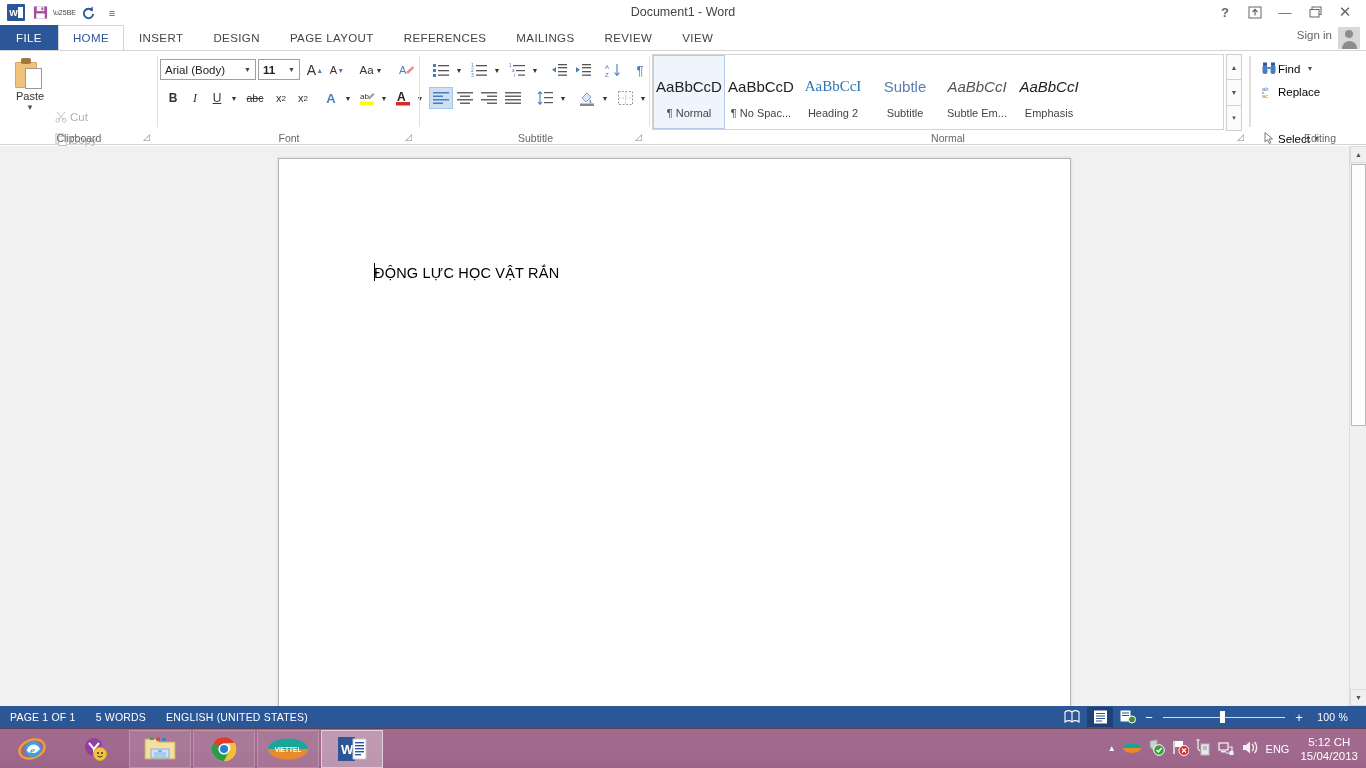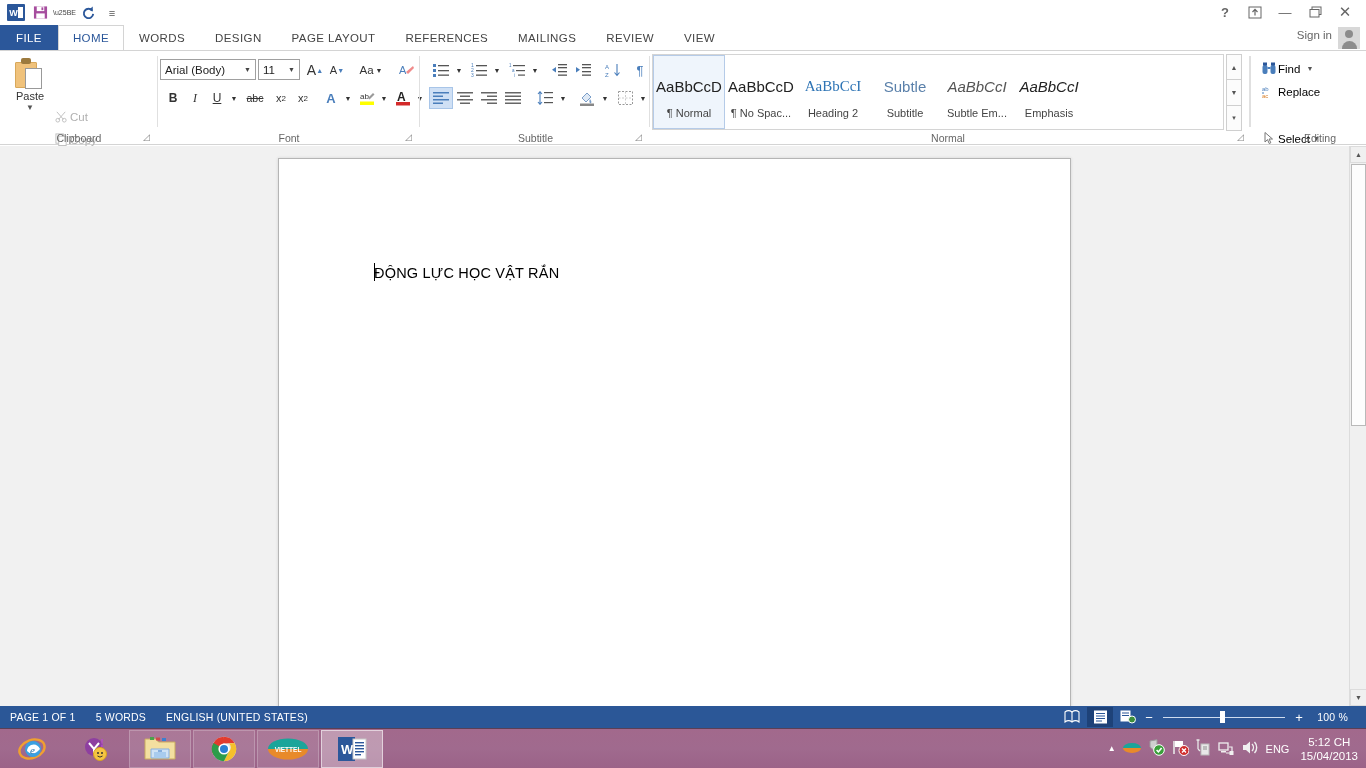--- a/index.html
+++ b/index.html
@@ -288,20 +288,21 @@
       </div>
       <div class="qat-btn">
         <svg width="15" height="15" viewBox="0 0 16 16" aria-hidden="true">
           <path d="M12 6 A5 5 0 1 0 13 9.5" stroke="#2b579a" stroke-width="2" fill="none"></path>
           <path d="M12.5 1.5 L12.5 6.8 L8.5 5" fill="#2b579a"></path>
         </svg>
       </div>
       <div class="qat-btn" style="font-size:11px;color:#555;">≡</div>
     </div>
 
+    <div class="doc-title">Document1 - Word</div>
 
     <div class="win-controls">
       <div class="win-btn" style="font-weight:bold;">?</div>
       <div class="win-btn">
         <svg width="14" height="13" viewBox="0 0 14 13" aria-hidden="true">
           <rect x="1" y="1" width="12" height="11" fill="none" stroke="#666"></rect>
           <path d="M7 9.5 L7 3.5 M4.5 6 L7 3.3 L9.5 6" stroke="#666" fill="none" stroke-width="1.2"></path>
         </svg>
       </div>
       <div class="win-btn">—</div>
@@ -311,21 +312,21 @@
           <rect x="1" y="3.5" width="9" height="7.5" fill="#fff" stroke="#666"></rect>
         </svg>
       </div>
       <div class="win-btn" style="font-size:15px;">✕</div>
     </div>
   </div>
 
   <div class="tabstrip">
     <div class="tab-file">FILE</div>
     <div class="tab active">HOME</div>
-    <div class="tab">WORDS</div>
+    <div class="tab">INSERT</div>
     <div class="tab">DESIGN</div>
     <div class="tab">PAGE LAYOUT</div>
     <div class="tab">REFERENCES</div>
     <div class="tab">MAILINGS</div>
     <div class="tab">REVIEW</div>
     <div class="tab">VIEW</div>
 
     <div class="signin">Sign in</div>
     <div class="avatar">
       <div class="head"></div>
@@ -381,21 +382,21 @@
       <div class="rgroup-label">Clipboard</div>
       <div class="dlg-launcher" style="right:8px;">◿</div>
       <div class="rgroup-sep" style="right:0;"></div>
     </div>
 
     <div class="rgroup" style="left:158px; width:262px;">
       <div class="combo" style="left:2px; top:8px; width:96px;">
         <span>Arial (Body)</span>
         <span class="arrow">▼</span>
       </div>
-      <div class="combo" style="left:100px; top:8px; width:42px;">
+      <div class="combo" style="left:100px; top:8px; width:42px;font-weight:bold;">
         <span>11</span>
         <span class="arrow">▼</span>
       </div>
       <div class="icon-btn" style="left:146px; top:8px; width:22px;">
         <span style="font-size:14px;">A</span>
           <span style="font-size:7px;color:#4a7ebb;">▲</span>
       </div>
       <div class="icon-btn" style="left:168px; top:8px; width:22px;">
         <span style="font-size:11px;">A</span>
           <span style="font-size:7px;color:#4a7ebb;">▼</span>

